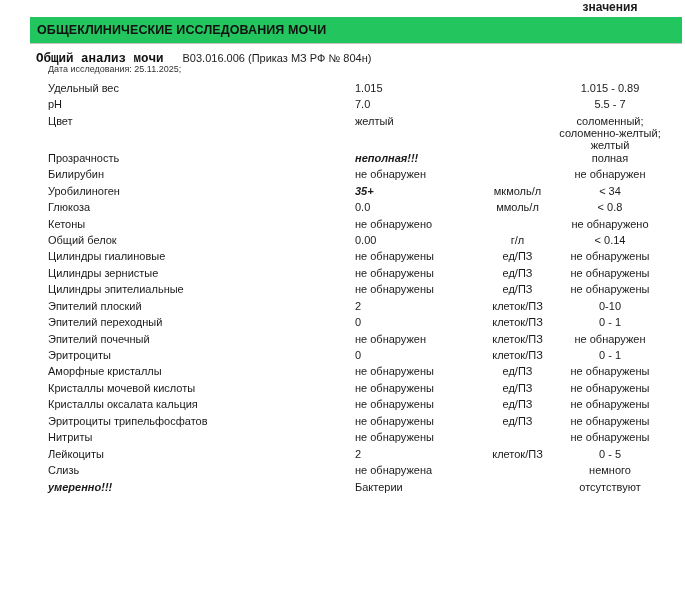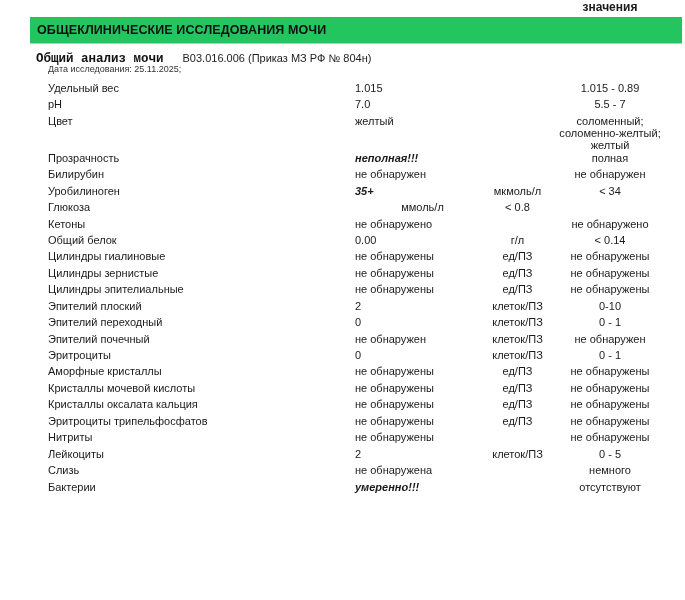--- a/index.html
+++ b/index.html
@@ -119,20 +119,21 @@
       <div class="cell ref">не обнаружен</div>
     </div>
     <div class="row">
       <div class="cell name">Уробилиноген</div>
       <div class="cell result abnormal">35+</div>
       <div class="cell unit">мкмоль/л</div>
       <div class="cell ref">&lt; 34</div>
     </div>
     <div class="row">
       <div class="cell name">Глюкоза</div>
+      <div class="cell result">0.0</div>
       <div class="cell unit">ммоль/л</div>
       <div class="cell ref">&lt; 0.8</div>
     </div>
     <div class="row">
       <div class="cell name">Кетоны</div>
       <div class="cell result">не обнаружено</div>
       <div class="cell unit"></div>
       <div class="cell ref">не обнаружено</div>
     </div>
     <div class="row">
@@ -219,18 +220,18 @@
       <div class="cell unit">клеток/ПЗ</div>
       <div class="cell ref">0 - 5</div>
     </div>
     <div class="row">
       <div class="cell name">Слизь</div>
       <div class="cell result">не обнаружена</div>
       <div class="cell unit"></div>
       <div class="cell ref">немного</div>
     </div>
     <div class="row">
+      <div class="cell result abnormal">умеренно!!!</div>
       <div class="cell name">Бактерии</div>
-      <div class="cell result abnormal">умеренно!!!</div>
       <div class="cell unit"></div>
       <div class="cell ref">отсутствуют</div>
     </div>
   </div>
 
 </body></html>

